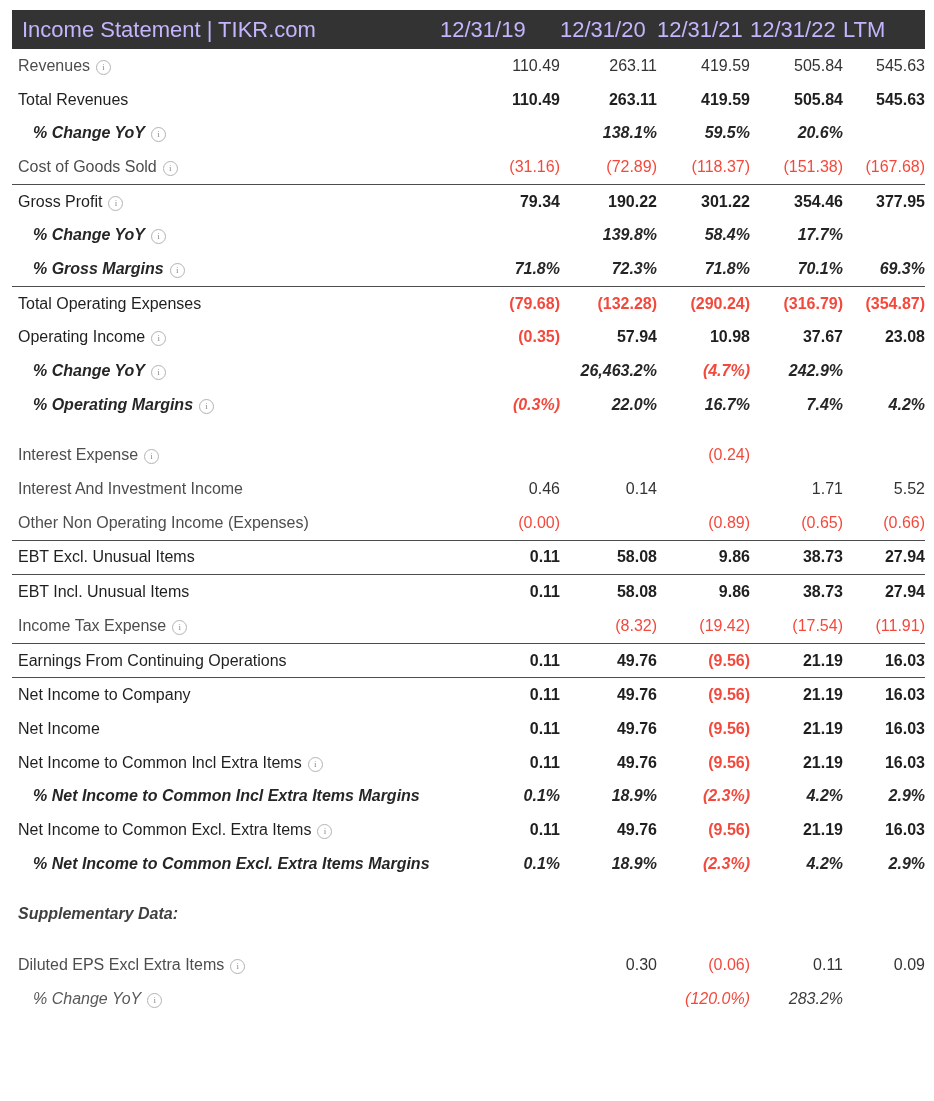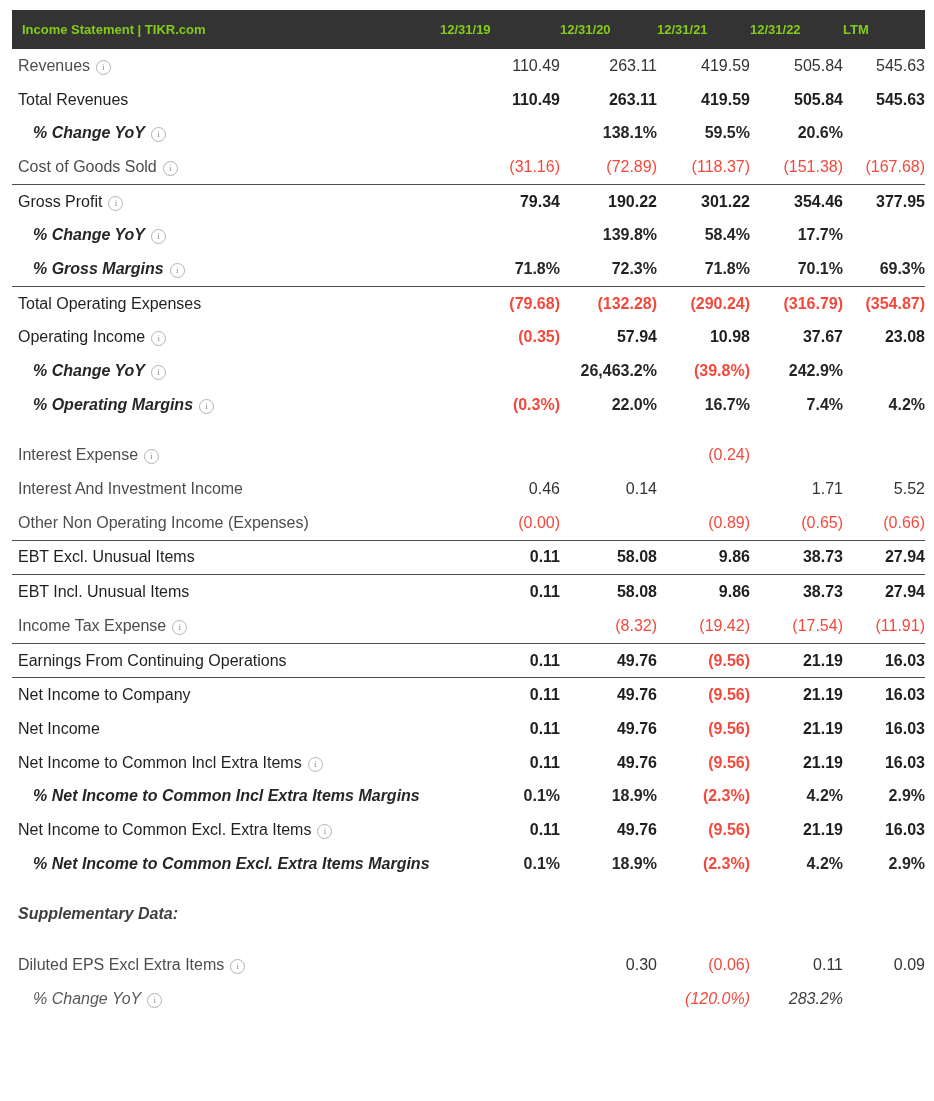--- a/index.html
+++ b/index.html
@@ -25,24 +25,24 @@
   col.c-label{width:428px;}
   col.c1{width:120px;}
   col.c2{width:97px;}
   col.c3{width:93px;}
   col.c4{width:93px;}
   col.c5{width:82px;}
 
   
   thead th{
     background:var(--header-bg);
-    color:#84cc16;
+    color:#c4b5fd;
     height:37px;
-    font-size:13px;
-    font-weight:700;
+    font-size:22px;
+    font-weight:400;
     vertical-align:middle;
     white-space:nowrap;
   }
   thead th.title{
     text-align:left;
     padding-left:10px;
   }
   thead th.col{
     text-align:left;
     padding:0;
@@ -61,21 +61,21 @@
   td.val{text-align:right;}
 
   tr.regular .lbl{color:#4d4d4d;font-weight:400;}
   tr.regular td.val{color:#333333;font-weight:400;}
 
   tr.bold .lbl{color:#1f1f1f;font-weight:400;}
   tr.bold td.val{color:#1f1f1f;font-weight:700;}
 
   tr.pct td.label{padding-left:21px;}
   tr.pct .lbl{color:#262626;font-weight:700;font-style:italic;}
-  tr.pct td.val{color:#262626;font-weight:700;}
+  tr.pct td.val{color:#262626;font-weight:700;font-style:italic;}
 
   tr.pct-light td.label{padding-left:21px;}
   tr.pct-light .lbl{color:#595959;font-weight:400;font-style:italic;}
   tr.pct-light td.val{color:#3d3d3d;font-weight:400;font-style:italic;}
 
   tr.section .lbl{color:#404040;font-weight:700;font-style:italic;}
 
   td.val.red{color:var(--red) !important;}
 
   tr.divider td{border-top:1.5px solid var(--divider);}
@@ -195,21 +195,21 @@
   <td class="val red">(0.35)</td>
           <td class="val">57.94</td>
           <td class="val">10.98</td>
           <td class="val">37.67</td>
           <td class="val">23.08</td>
         </tr>
         <tr class="pct">
     <td class="label"><span class="lbl">% Change YoY</span><span class="info">i</span></td>
   <td class="val"></td>
           <td class="val">26,463.2%</td>
-          <td class="val red">(39.8%)</td>
+          <td class="val red">(4.7%)</td>
           <td class="val">242.9%</td>
           <td class="val"></td>
         </tr>
         <tr class="pct">
     <td class="label"><span class="lbl">% Operating Margins</span><span class="info">i</span></td>
   <td class="val red">(0.3%)</td>
           <td class="val">22.0%</td>
           <td class="val">16.7%</td>
           <td class="val">7.4%</td>
           <td class="val">4.2%</td>

